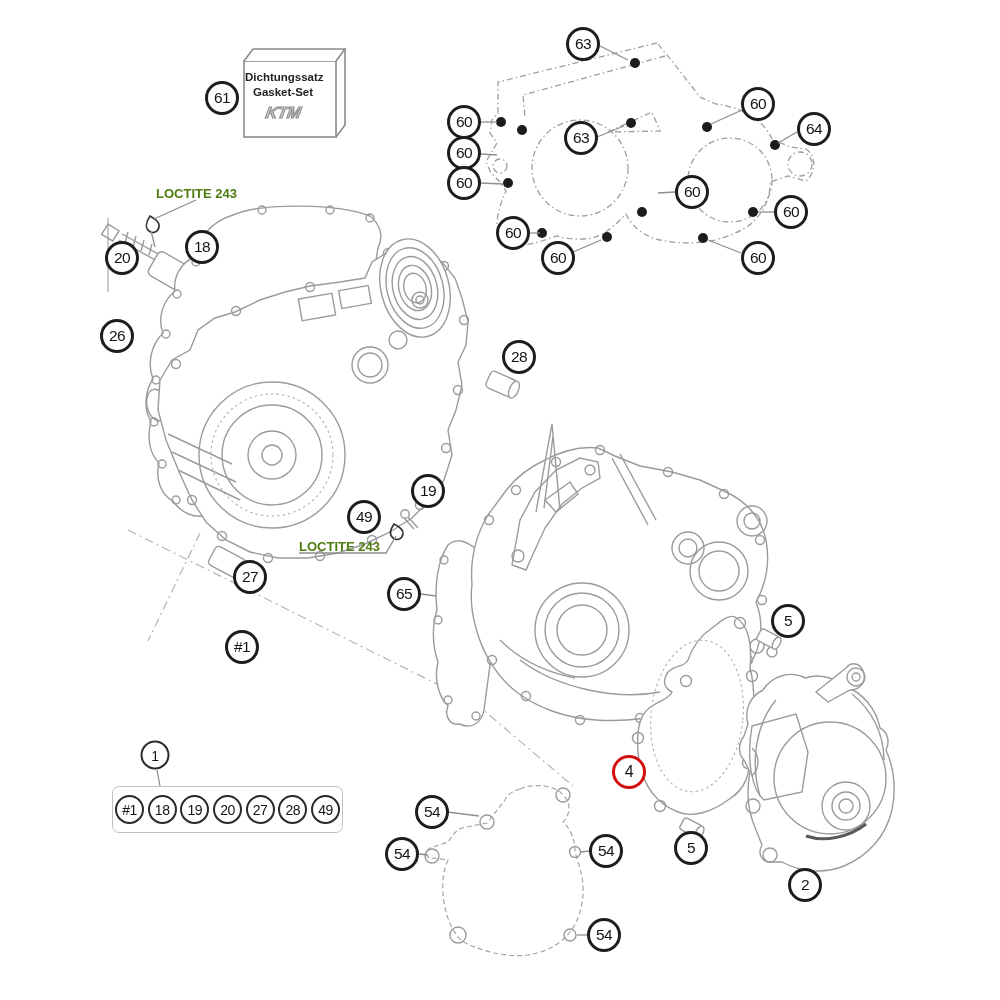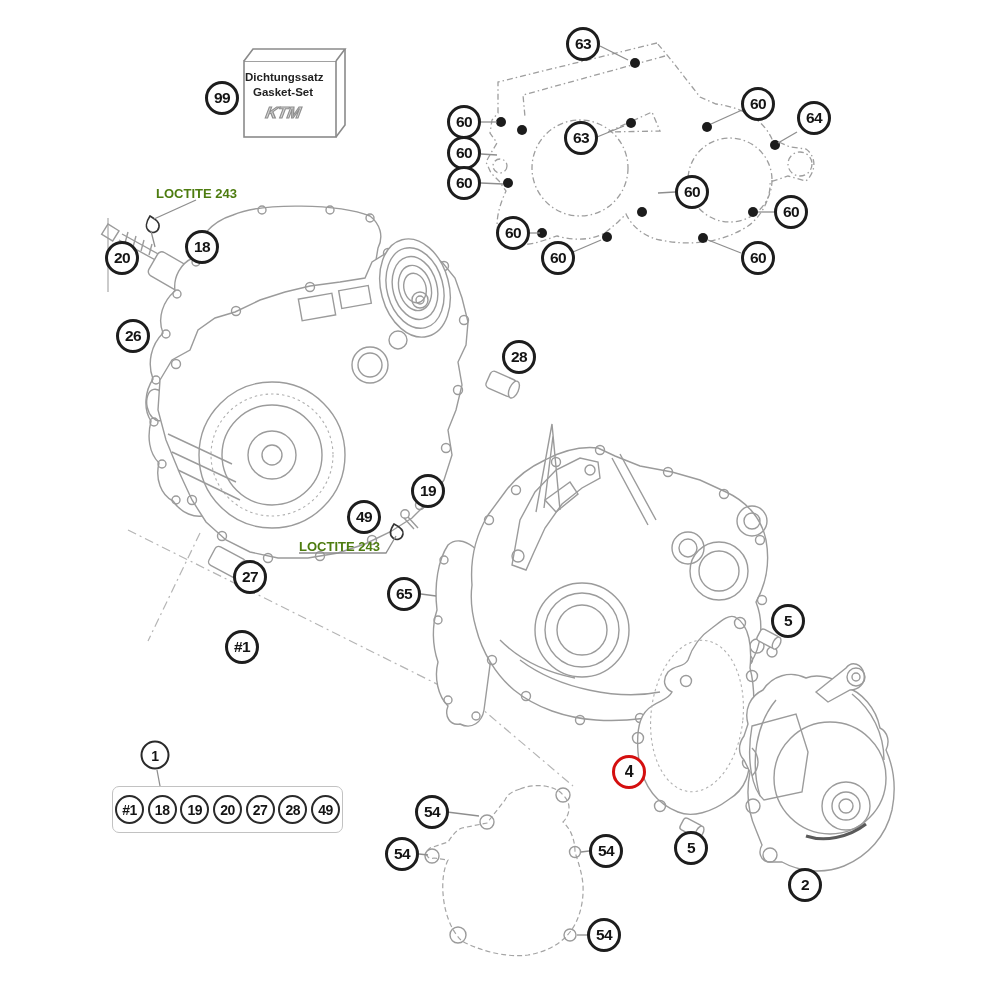--- a/index.html
+++ b/index.html
@@ -14,21 +14,21 @@
   .lnf{fill:#ffffff;stroke:var(--line-art);stroke-width:1.4;}
   .lnd{fill:none;stroke:#9e9e9e;stroke-width:1.3;stroke-dasharray:6 3 1.5 3;}
   .lnd2{fill:none;stroke:#a5a5a5;stroke-width:1.2;stroke-dasharray:5 3;}
   .inner-dash{fill:none;stroke:#b0b0b0;stroke-width:1.1;stroke-dasharray:2.5 3;}
   .dot{fill:var(--bolt-dot);stroke:none;}
   .ldr{stroke:var(--leader);stroke-width:1.3;fill:none;}
   .cons{stroke:#b5b5b5;stroke-width:1.2;fill:none;stroke-dasharray:9 4 2 4;}
   .dark-ln{fill:none;stroke:#333;stroke-width:1.6;}
   .swoosh{fill:none;stroke:#5a5a5a;stroke-width:3;}
   .co{position:absolute;transform:translate(-50%,-50%);background:#fff;border-radius:50%;
-      display:flex;align-items:center;justify-content:center;font-weight:bold;color:var(--callout-text);
+      display:flex;align-items:center;justify-content:center;font-weight:normal;color:var(--callout-text);
       box-sizing:border-box;line-height:1;letter-spacing:-0.5px;cursor:pointer;}
   .co.dark{width:34px;height:34px;border:3.4px solid var(--callout-ring);font-size:15.5px;}
   .co.thin{width:29px;height:29px;border:2.3px solid #2a2a2a;font-size:14px;}
   .co.red{width:34px;height:34px;border:3.5px solid var(--highlight-ring);font-size:16px;}
   .legend-box{position:absolute;left:112px;top:786px;width:231px;height:47px;border:1.6px solid #c2c2c2;
       border-radius:7px;box-sizing:border-box;display:flex;align-items:center;justify-content:space-between;
       padding:0 2px;}
   .legend-box .co{position:static;transform:none;flex:0 0 auto;}
   .txt{position:absolute;font-weight:bold;color:#4d7c0f;white-space:nowrap;}
   .loctite-top{left:156px;top:186px;font-size:13px;}
@@ -318,29 +318,29 @@
     <div class="bl">Gasket-Set</div>
     <span class="ktm">KTM</span>
   </div>
 
   <div class="txt loctite-top">LOCTITE 243</div>
   <div class="txt loctite-mid">LOCTITE 243</div>
 
   <div>
 
   <div class="co dark" style="left: 222px; top: 98px;">
-        <span class="co-label">99</span>
+        <span class="co-label">61</span>
       </div>
       <div class="co dark" style="left: 122px; top: 258px;">
         <span class="co-label">20</span>
       </div>
       <div class="co dark" style="left: 202px; top: 247px;">
         <span class="co-label">18</span>
       </div>
-      <div class="co dark" style="left: 133px; top: 336px;">
+      <div class="co dark" style="left: 117px; top: 336px;">
         <span class="co-label">26</span>
       </div>
       <div class="co dark" style="left: 519px; top: 357px;">
         <span class="co-label">28</span>
       </div>
       <div class="co dark" style="left: 428px; top: 491px;">
         <span class="co-label">19</span>
       </div>
       <div class="co dark" style="left: 364px; top: 517px;">
         <span class="co-label">49</span>
@@ -365,21 +365,21 @@
       </div>
       <div class="co dark" style="left: 464px; top: 183px;">
         <span class="co-label">60</span>
       </div>
       <div class="co dark" style="left: 581px; top: 138px;">
         <span class="co-label">63</span>
       </div>
       <div class="co dark" style="left: 758px; top: 104px;">
         <span class="co-label">60</span>
       </div>
-      <div class="co dark" style="left: 814px; top: 118px;">
+      <div class="co dark" style="left: 814px; top: 129px;">
         <span class="co-label">64</span>
       </div>
       <div class="co dark" style="left: 692px; top: 192px;">
         <span class="co-label">60</span>
       </div>
       <div class="co dark" style="left: 791px; top: 212px;">
         <span class="co-label">60</span>
       </div>
       <div class="co dark" style="left: 513px; top: 233px;">
         <span class="co-label">60</span>

